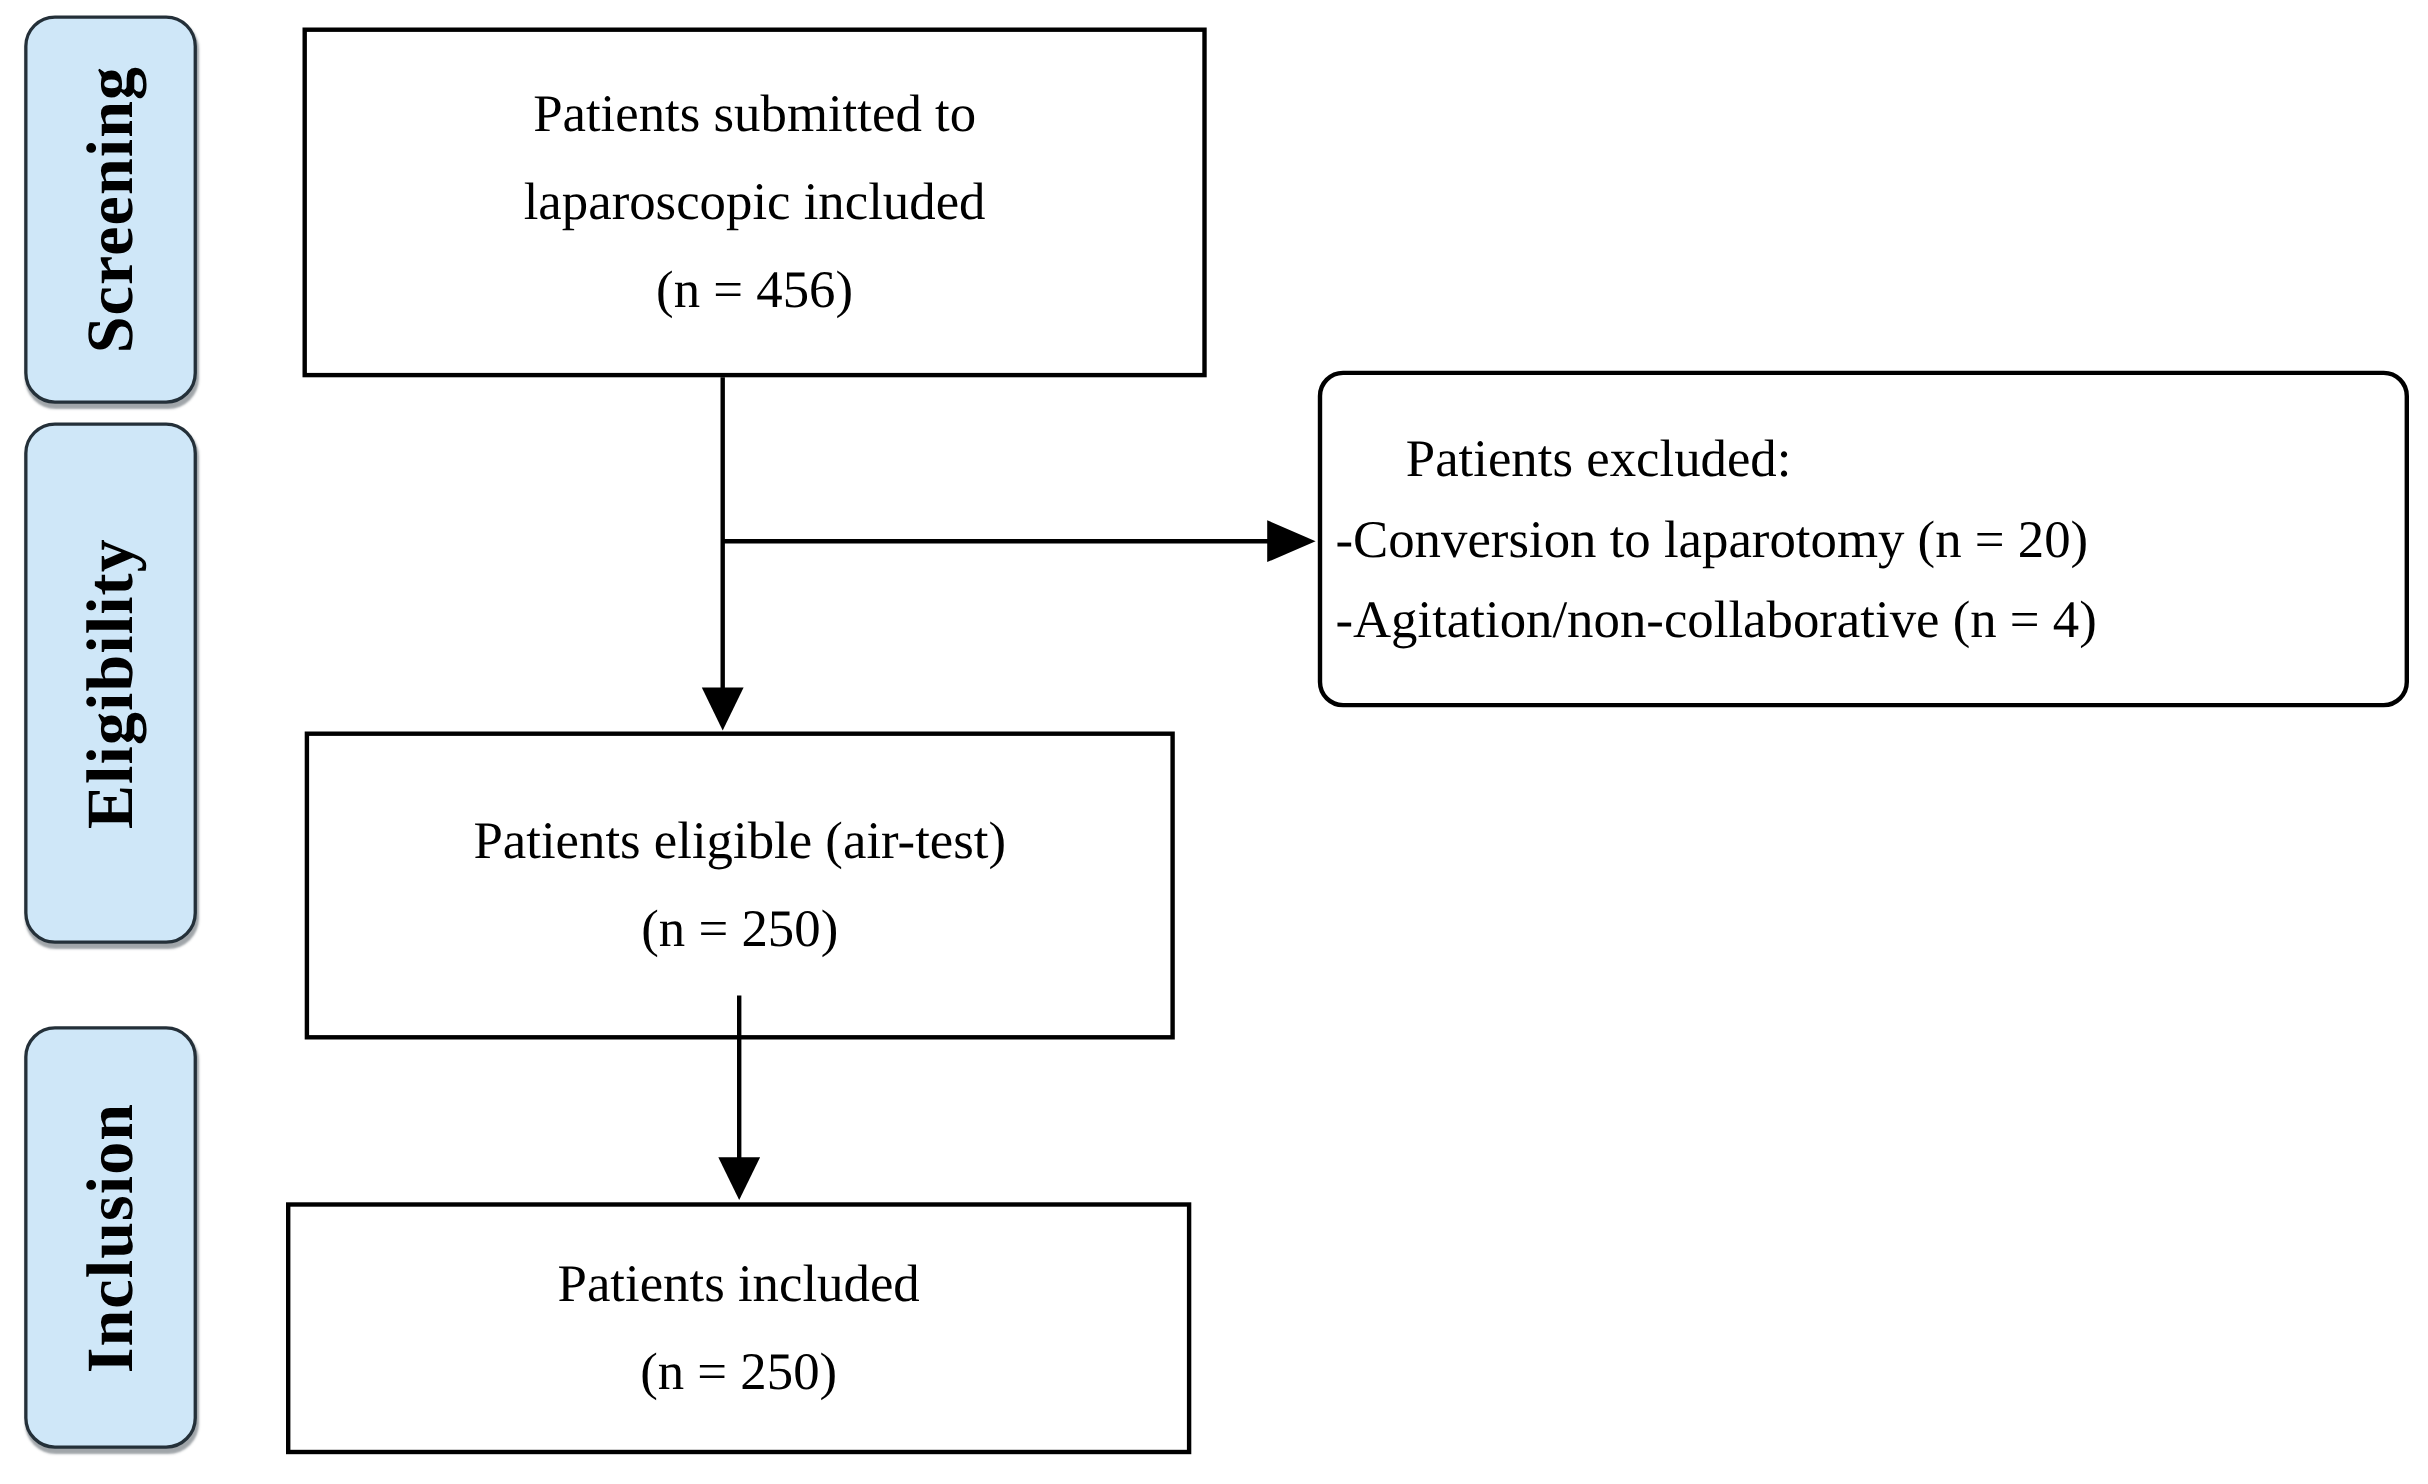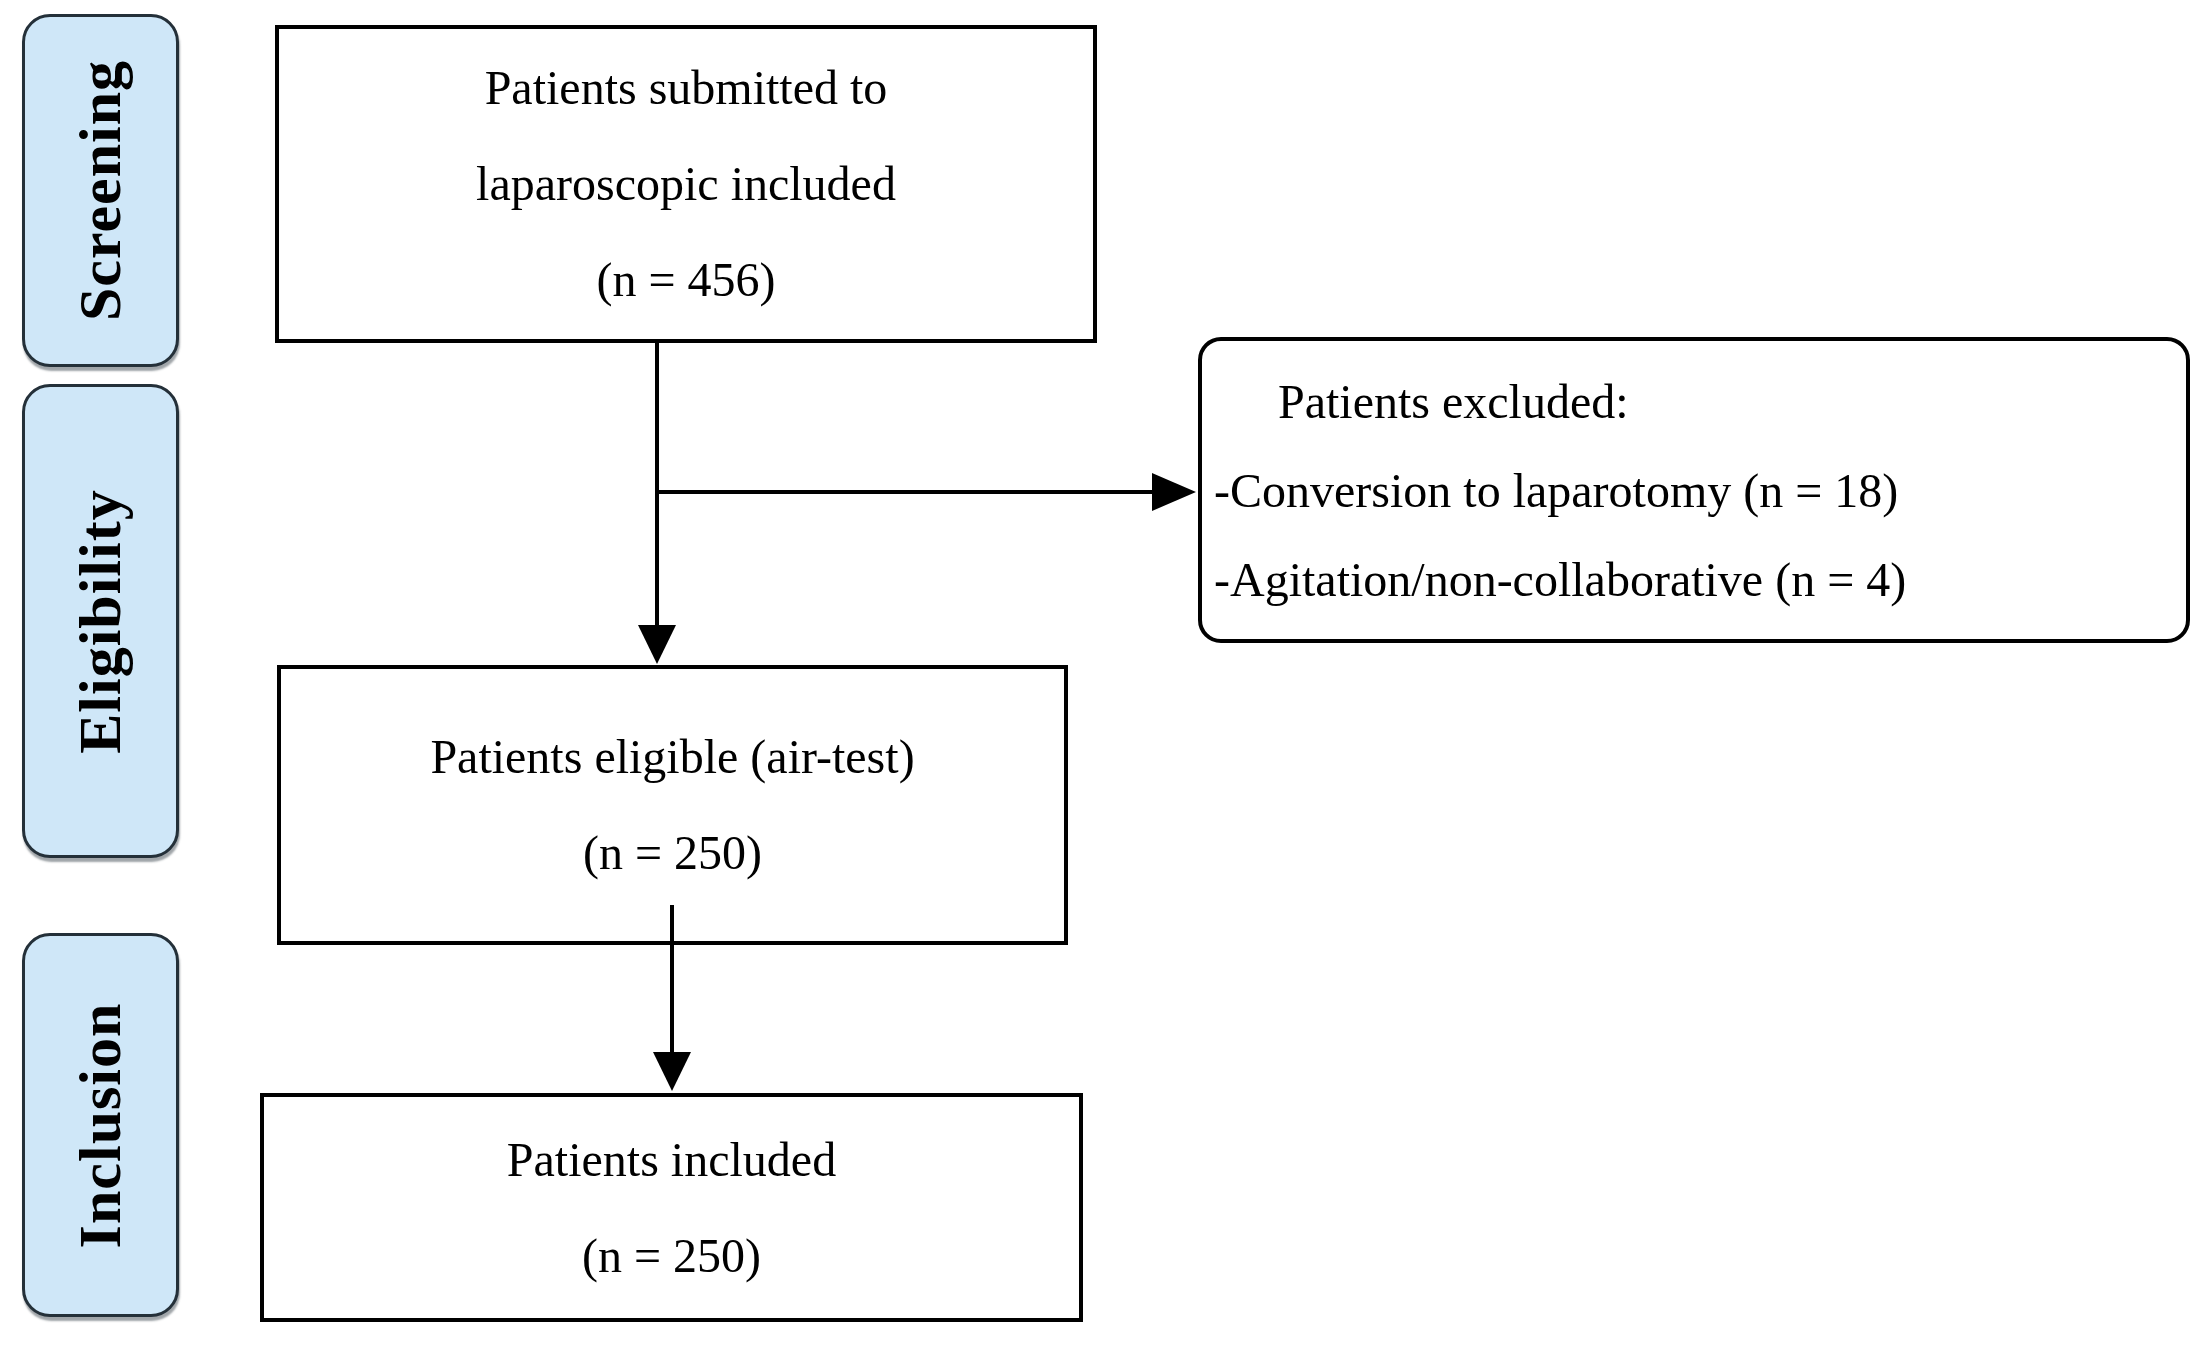--- a/index.html
+++ b/index.html
@@ -47,21 +47,20 @@
     position: absolute;
     background: #ffffff;
     border: 4px solid #000000;
     box-sizing: border-box;
     display: flex;
     flex-direction: column;
     justify-content: center;
     text-align: center;
     font-size: 48px;
     line-height: 80px;
-    gap: 16px;
   }
   .box-submitted { left: 275px;  top: 25px;   width: 822px; height: 318px; }
   .box-eligible  { left: 277px;  top: 665px;  width: 791px; height: 280px; }
   .box-included  { left: 260px;  top: 1093px; width: 823px; height: 229px; }
   .box-excluded  {
     left: 1198px; top: 337px; width: 992px; height: 306px;
     text-align: left;
     padding-left: 12px;
     line-height: 73px;
     border-radius: 23px;
@@ -95,21 +94,21 @@
   </div>
 
   <div class="flow-box box-submitted">
     <div>Patients submitted to</div>
     <div>laparoscopic included</div>
     <div>(n = 456)</div>
   </div>
 
   <div class="flow-box box-excluded">
     <div class="excl-header">Patients excluded:</div>
-    <div>-Conversion to laparotomy (n = 18)</div>
+    <div>-Conversion to laparotomy (n = 20)</div>
     <div>-Agitation/non-collaborative (n = 4)</div>
   </div>
 
   <div class="flow-box box-eligible">
     <div>Patients eligible (air-test)</div>
     <div>(n = 250)</div>
   </div>
 
   <div class="flow-box box-included">
     <div>Patients included</div>

